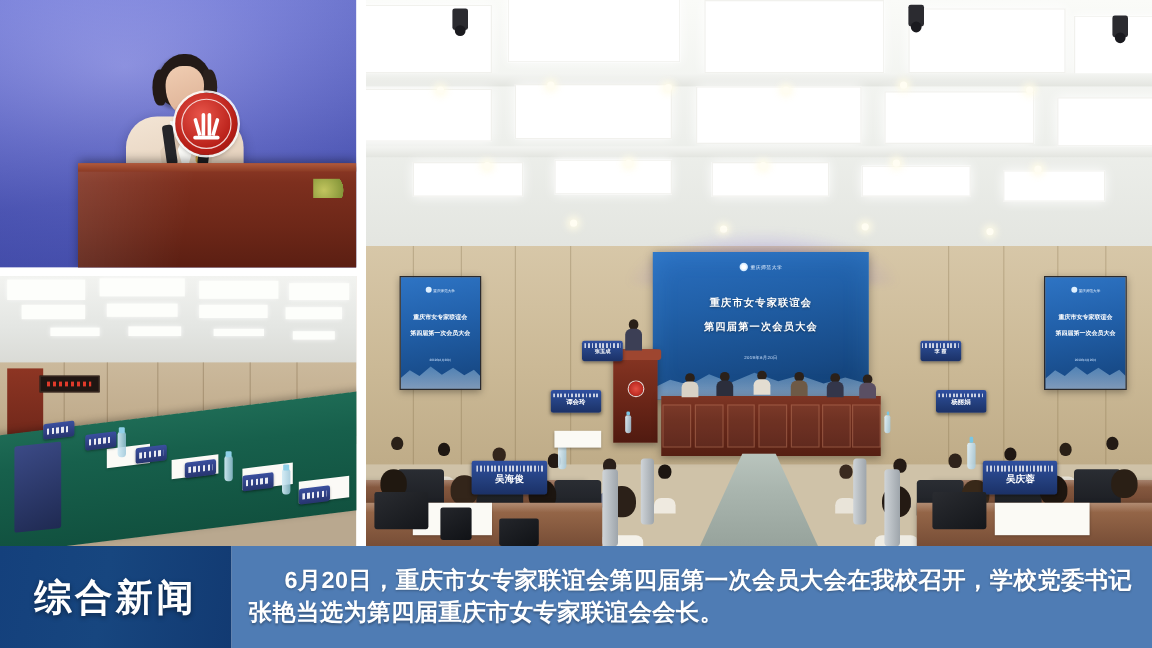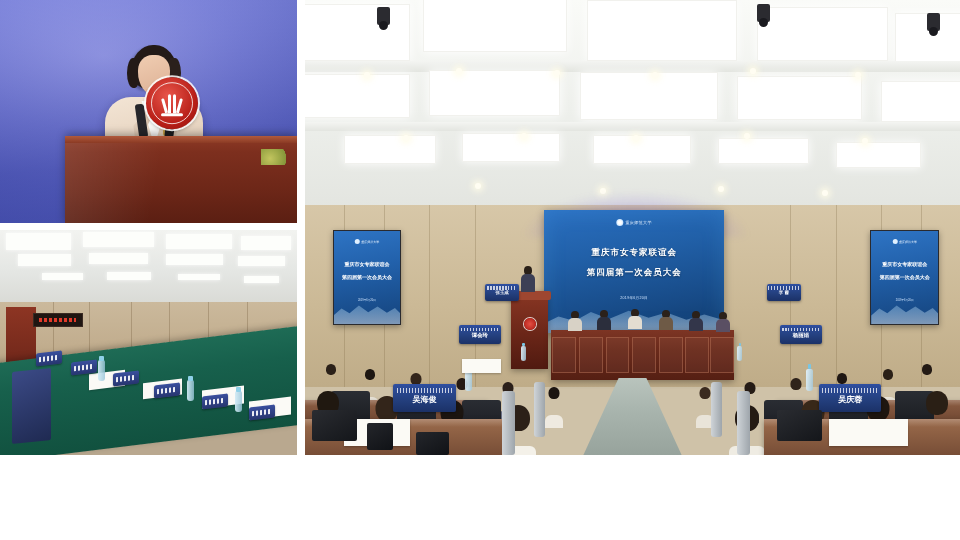--- a/index.html
+++ b/index.html
@@ -638,15 +638,21 @@
 
       <div class="p3-tablet" style="left:1%;top:90%;width:7%;height:7%"></div>
       <div class="p3-tablet" style="left:72%;top:90%;width:7%;height:7%"></div>
       <div class="p3-phone" style="left:9.5%;top:93%;width:4%;height:6%"></div>
       <div class="p3-phone" style="left:17%;top:95%;width:5%;height:5%"></div>
     </div>
 
   </div>
 
   <div class="caption">
+    <div class="cap-label">
+      <span>综合新闻</span>
+    </div>
+    <div class="cap-text">
+      <p>6月20日，重庆市女专家联谊会第四届第一次会员大会在我校召开，学校党委书记张艳当选为第四届重庆市女专家联谊会会长。</p>
+    </div>
   </div>
 
 </div>
 
 </body></html>

